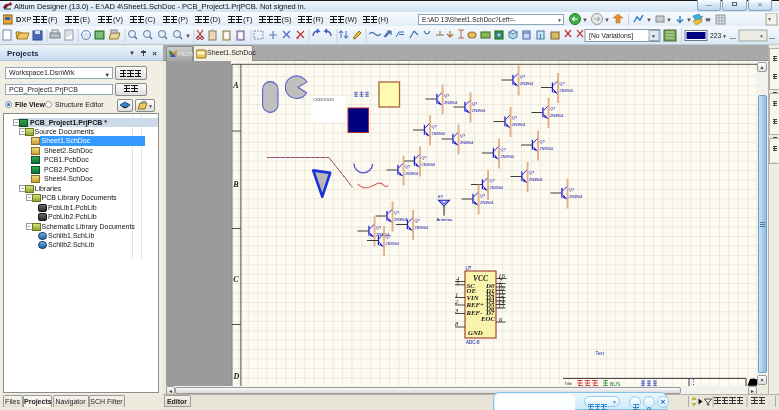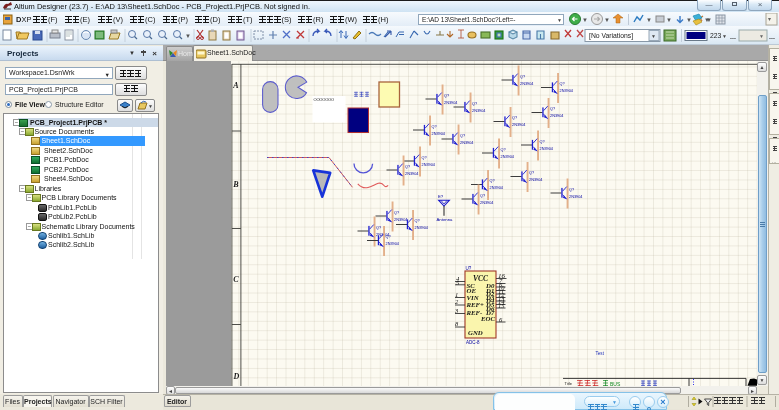--- a/index.html
+++ b/index.html
@@ -55,21 +55,21 @@
 
 #ime{left:493px;top:392px;width:174px;height:18px;background:linear-gradient(#eaf6fe,#cfeafa);border:1px solid #85c2e8;border-radius:6px 6px 0 0;}
 </style></head><body>
 <div id="page">
 
 <div class="ab" id="titlebar"></div>
 <svg class="ab" style="left:2px;top:1px" width="11" height="11">
       <path d="M1,7 Q3,2 6,3 L9,1 10,4 6,5 Q4,9 1,7Z" fill="#7a2020"></path>
       <path d="M2,8 L9,8" stroke="#333" stroke-width="1"></path>
     </svg>
-<div class="ab" id="titletxt">Altium Designer (23.7) - E:\AD 13\Sheet1.SchDoc - PCB_Project1.PrjPCB. Not signed in.</div>
+<div class="ab" id="titletxt">Altium Designer (13.0) - E:\AD 4\Sheet1.SchDoc - PCB_Project1.PrjPCB. Not signed in.</div>
 <div class="ab winbtn" style="left:697px;width:24px;">—</div>
 <div class="ab winbtn" style="left:722px;width:25px;"><span style="display:inline-block;width:5px;height:4px;border:1px solid #55606c;margin-bottom:1px"></span></div>
 <div class="ab winbtn" style="left:748px;width:24px;font-size:8px;">×</div>
 
 <div class="ab" id="menubar"></div>
 <svg class="ab" style="left:3px;top:14px" width="11" height="11">
       <rect x="0" y="1" width="9" height="9" fill="#e8a33c" stroke="#8a6010" stroke-width="1"></rect>
       <rect x="2" y="3" width="5" height="3" fill="#3a62a8"></rect>
     </svg>
 <div class="mi" style="left:16px"><b>D</b>XP</div>

